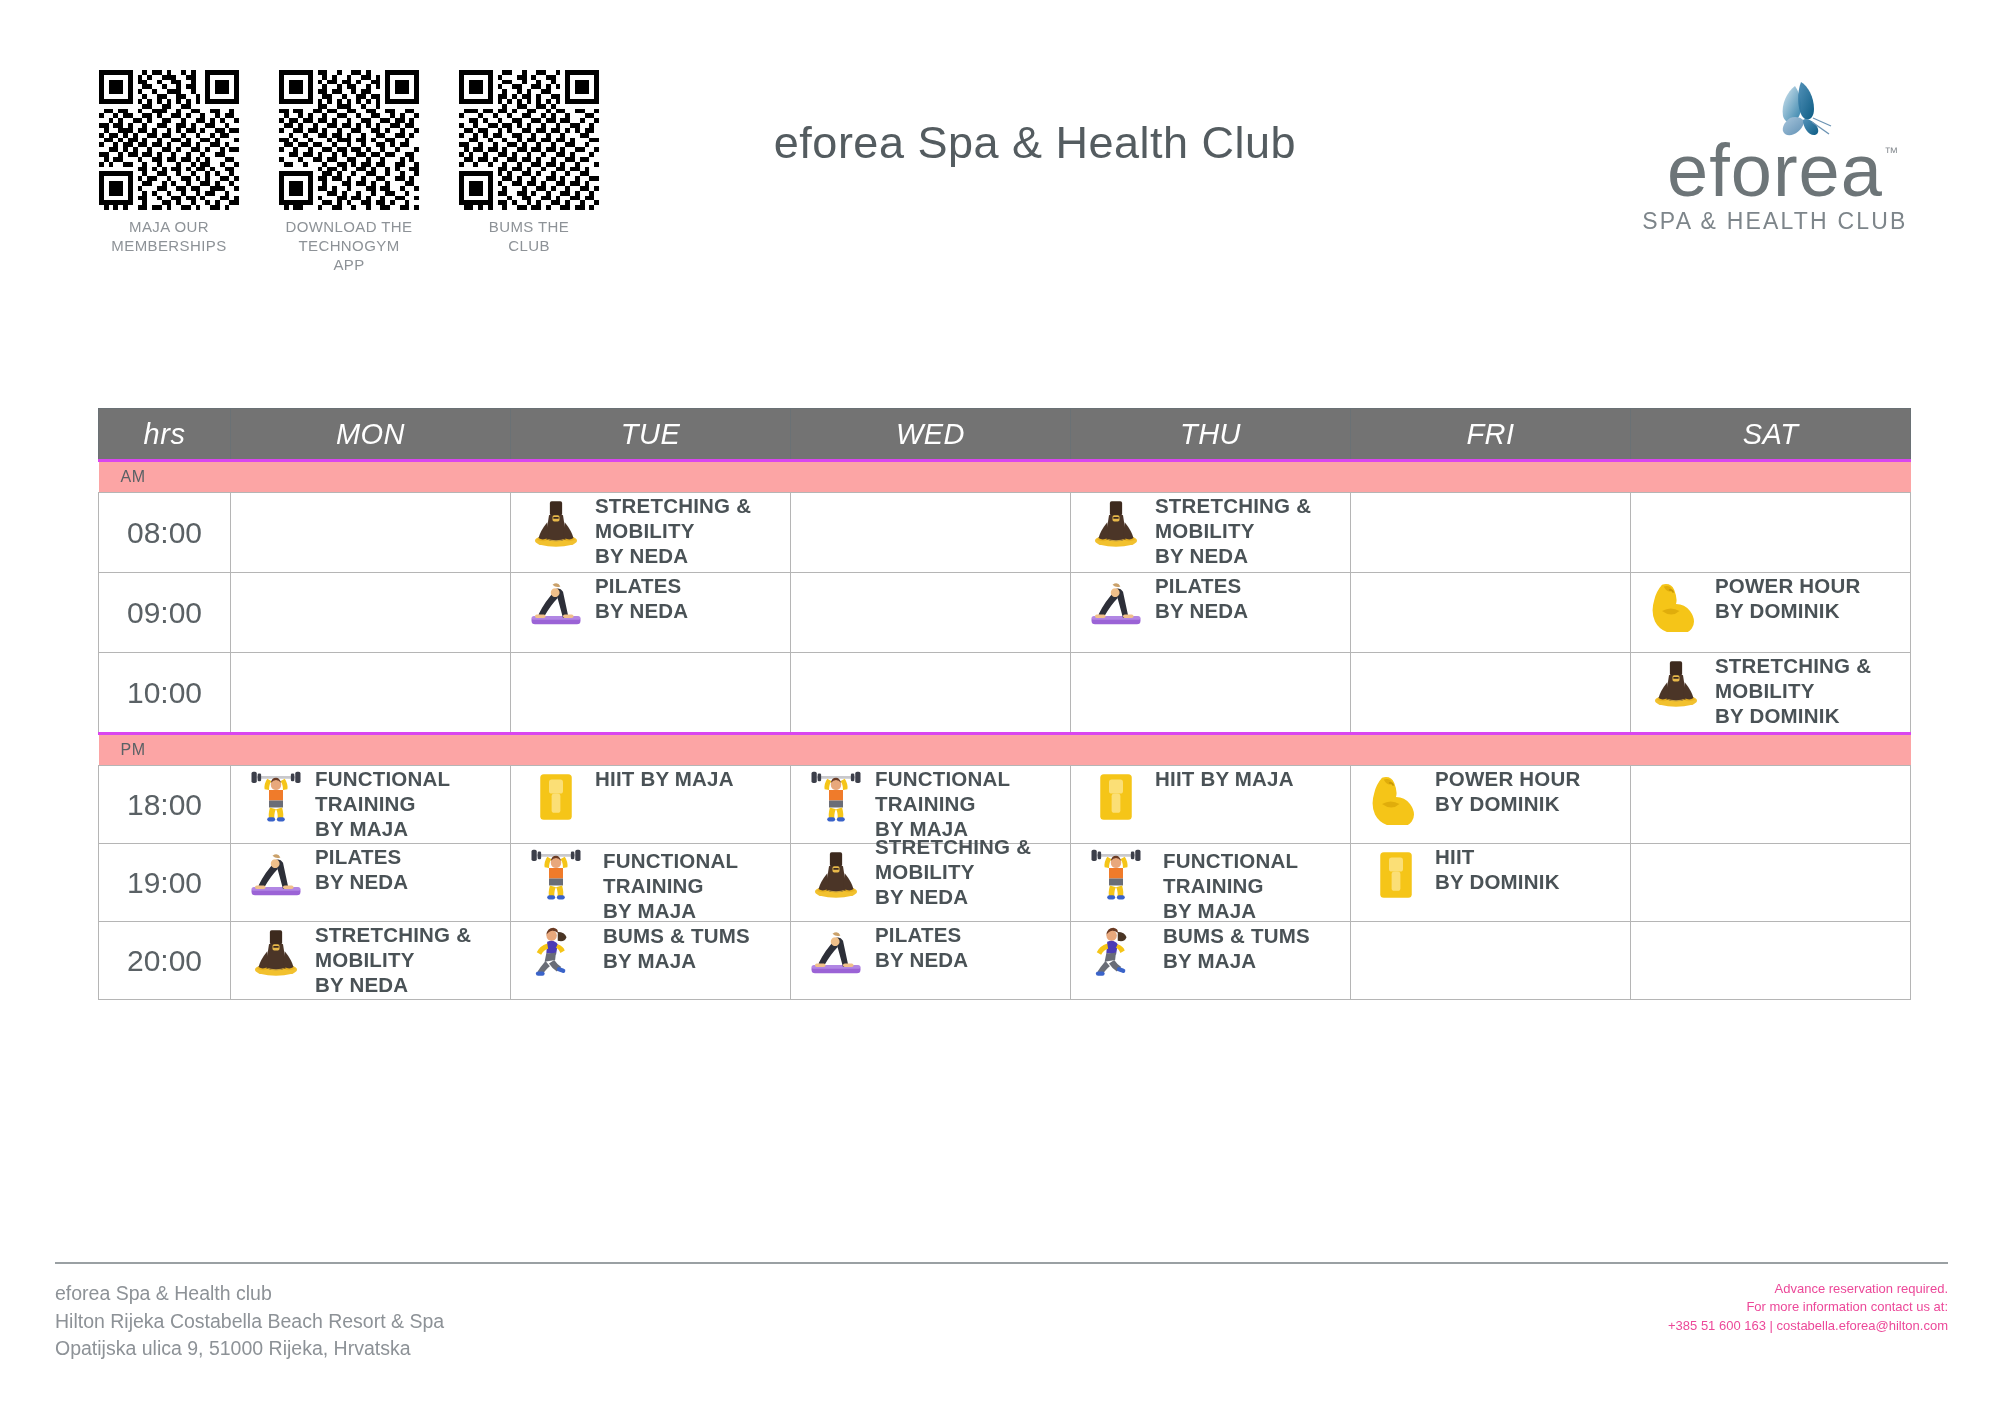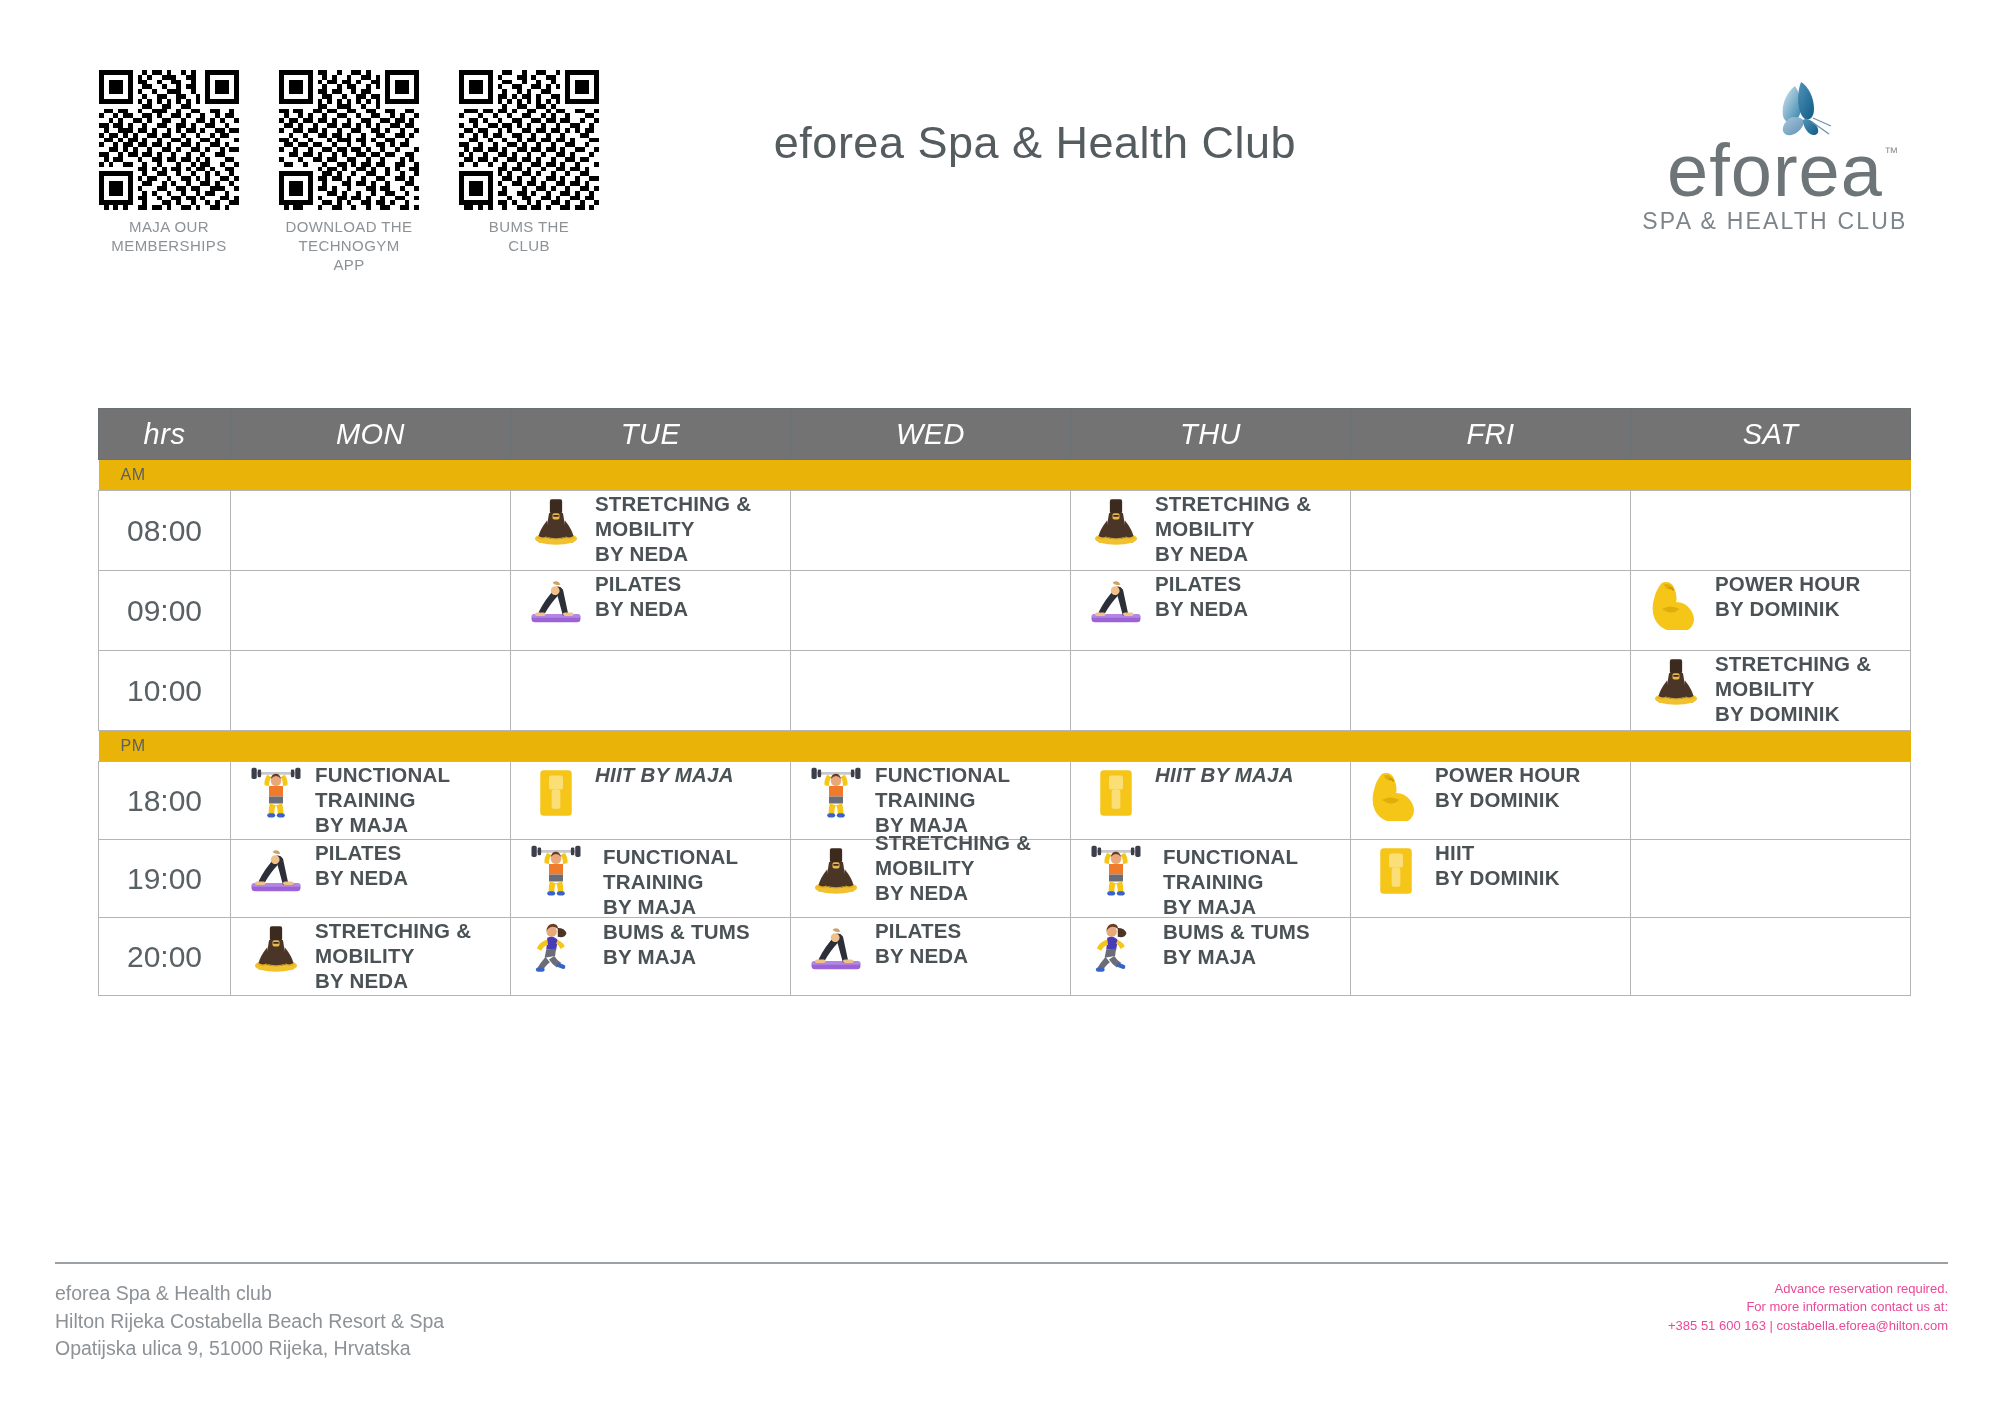--- a/index.html
+++ b/index.html
@@ -36,37 +36,37 @@
   
   .tbl{position:absolute;left:98px;top:408px;width:1812px;
        border-collapse:collapse;table-layout:fixed;}
   .tbl td,.tbl th{border:1px solid #b5b5b5;padding:0;vertical-align:middle;}
 
   .hdr th{background:#737373;color:#ffffff;height:50px;
           font-style:italic;font-weight:400;font-size:29px;letter-spacing:.5px;
           text-align:center;border-color:#6a7175;}
   .hdr th.hrs{font-size:29px;}
 
-  .band td{background:#eab308;height:30px;border-left:none;border-right:none;
-           border-top:1px solid #d946ef;border-bottom:1px solid #b5b5b5;}
+  .band td{background:#fca5a5;height:30px;border-left:none;border-right:none;
+           border-top:3px solid #d946ef;border-bottom:1px solid #b5b5b5;}
   .band .band-lbl{font-size:16px;color:#5a6165;padding-left:22px;text-align:left;
                   letter-spacing:.5px;}
 
   .time{width:132px;text-align:center;font-size:30px;color:#5a6165;font-weight:400;}
   .row-am td{height:79px;}
   .row-pm td{height:77px;}
 
   .cell{position:relative;}
   .cell-in{display:flex;align-items:flex-start;height:100%;padding-left:14px;box-sizing:border-box;}
   .ico{width:62px;min-width:62px;height:62px;display:flex;align-items:center;
        justify-content:center;}
   .ico svg{display:block;}
   .lbl{font-size:20.5px;line-height:1.22;font-weight:700;color:#4a5256;
        letter-spacing:.2px;padding-left:8px;white-space:pre-line;}
-  .lbl.nowrap{white-space:nowrap;font-style:italic;}
+  .lbl.nowrap{white-space:nowrap;}
 
   
   col.c-hrs{width:132px;}
   col.c-day{width:280px;}
 
   
   .foot-rule{position:absolute;left:55px;top:1262px;width:1893px;height:2px;background:#9aa0a3;}
   .foot-l{position:absolute;left:55px;top:1280px;font-size:19.5px;line-height:1.42;
           color:#8d9297;font-weight:400;}
   .foot-r{position:absolute;right:52px;top:1280px;font-size:13px;line-height:1.42;

